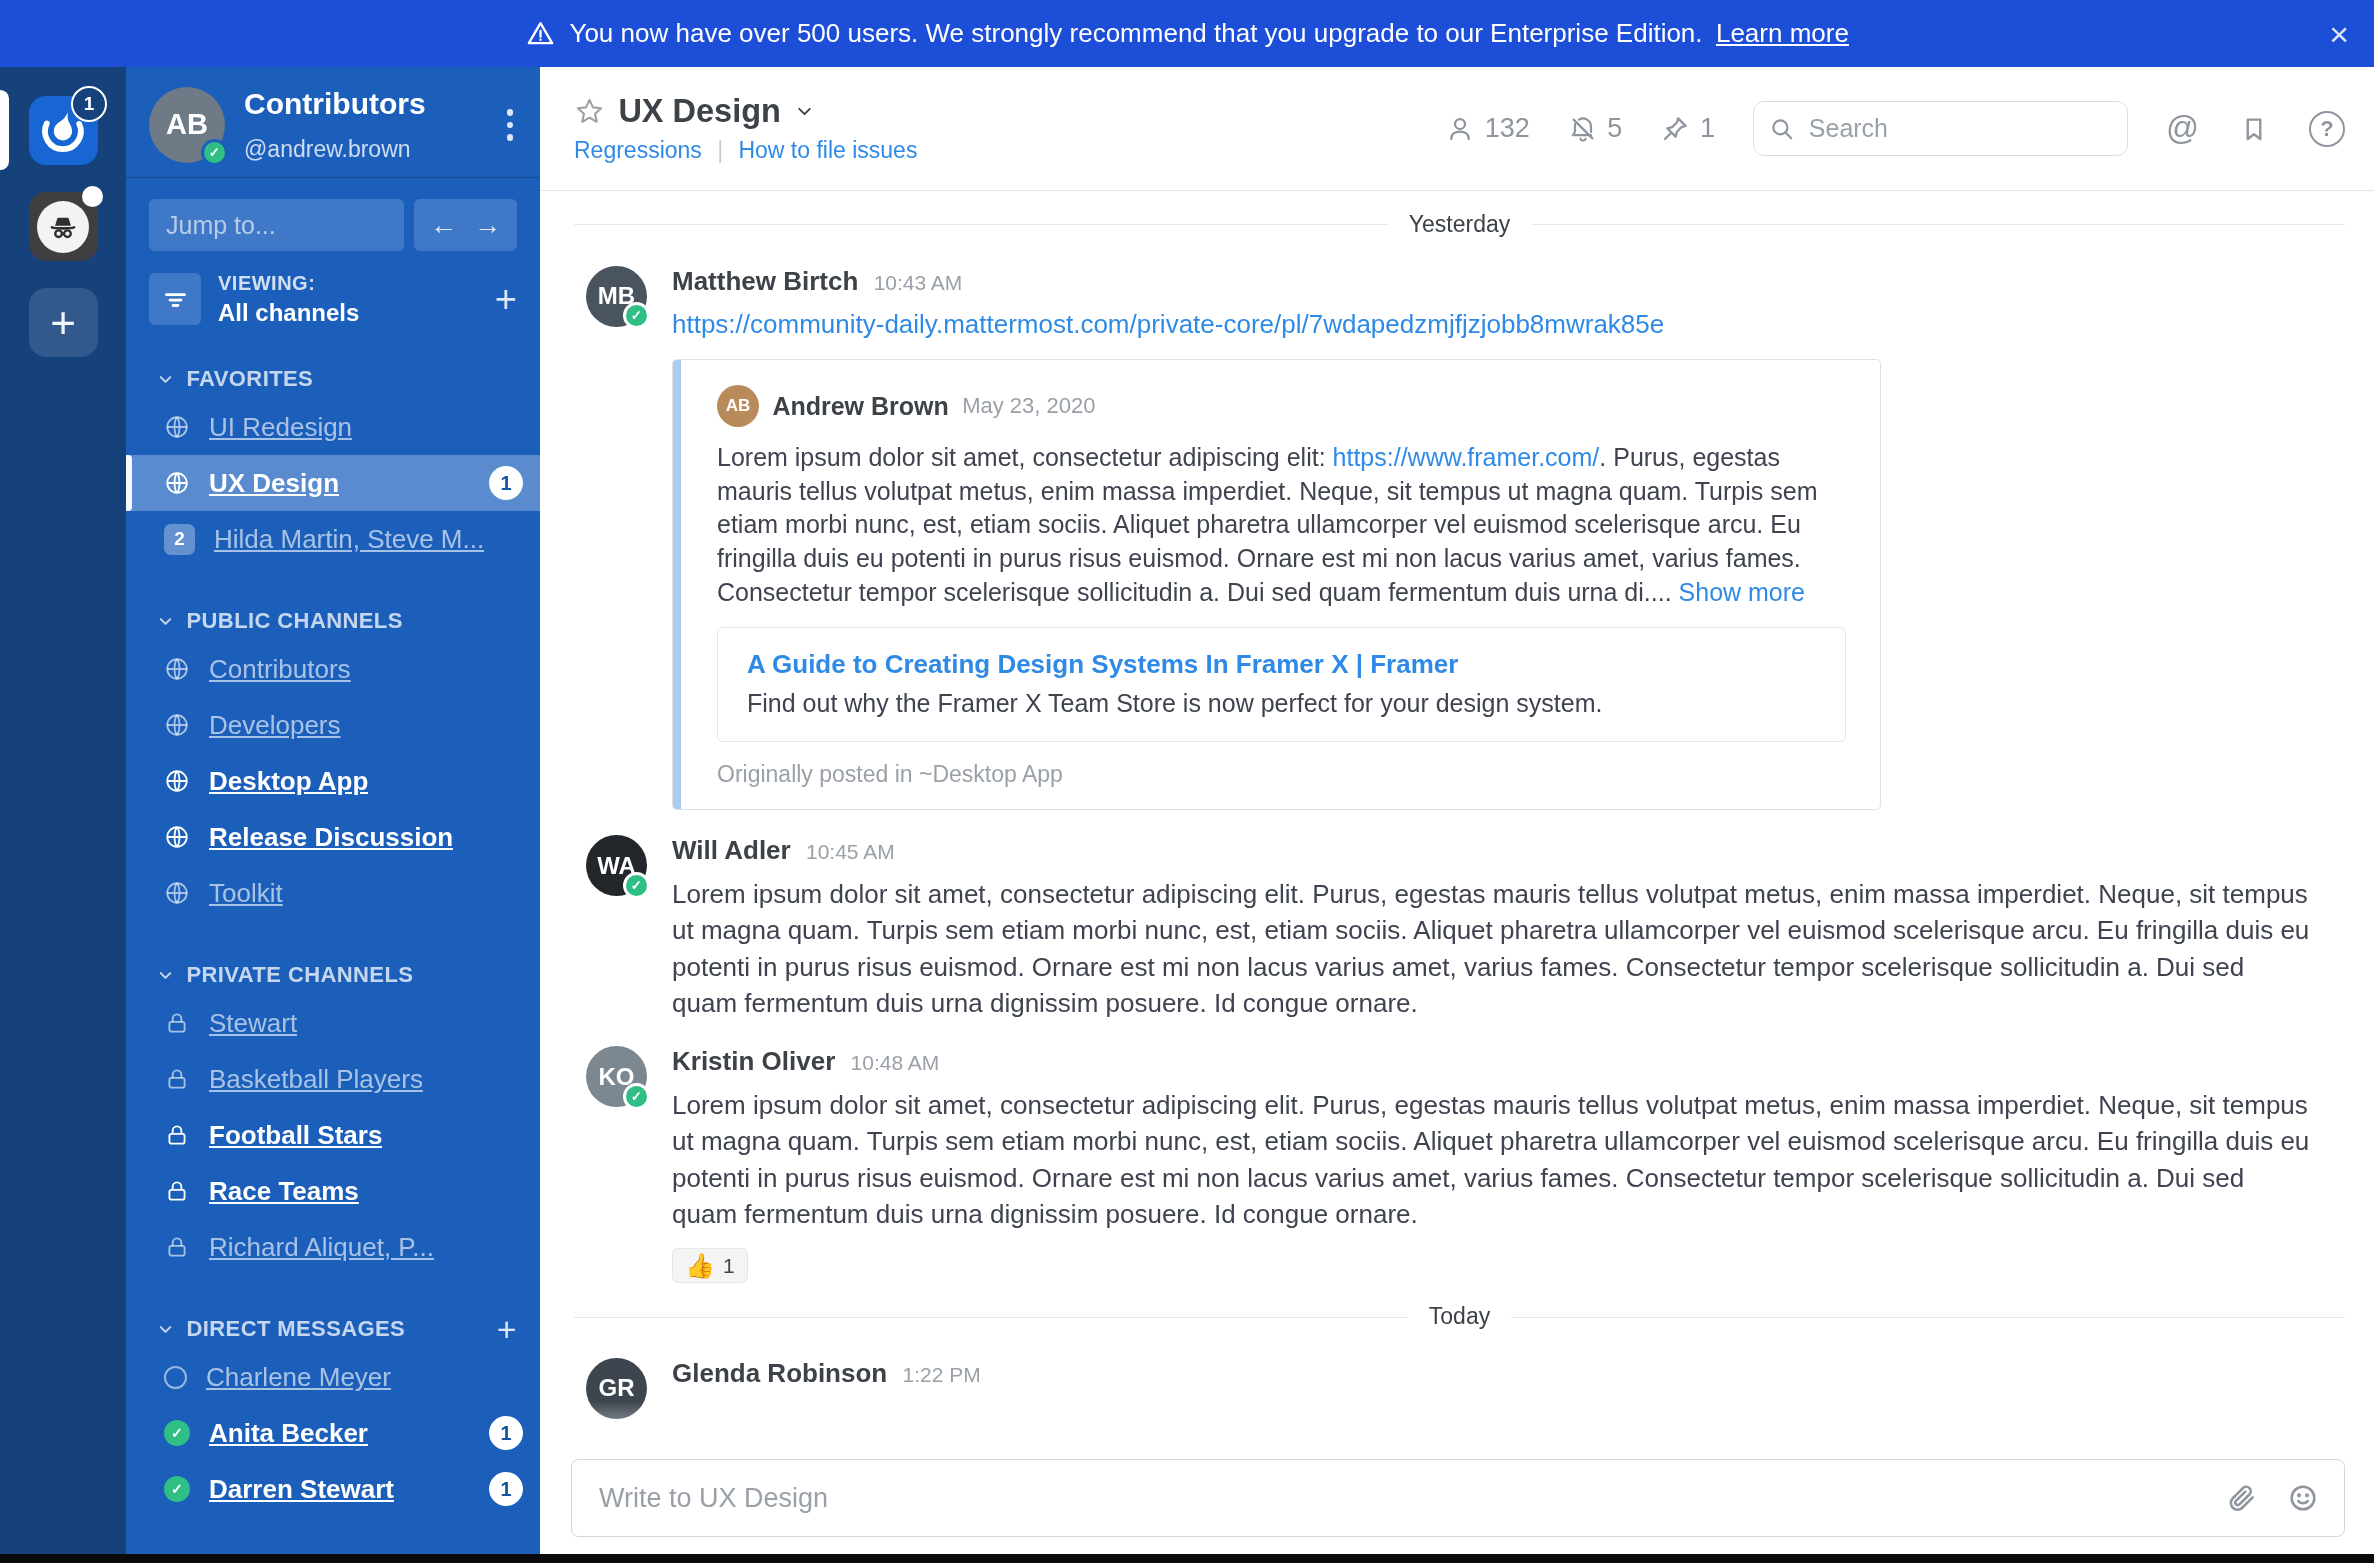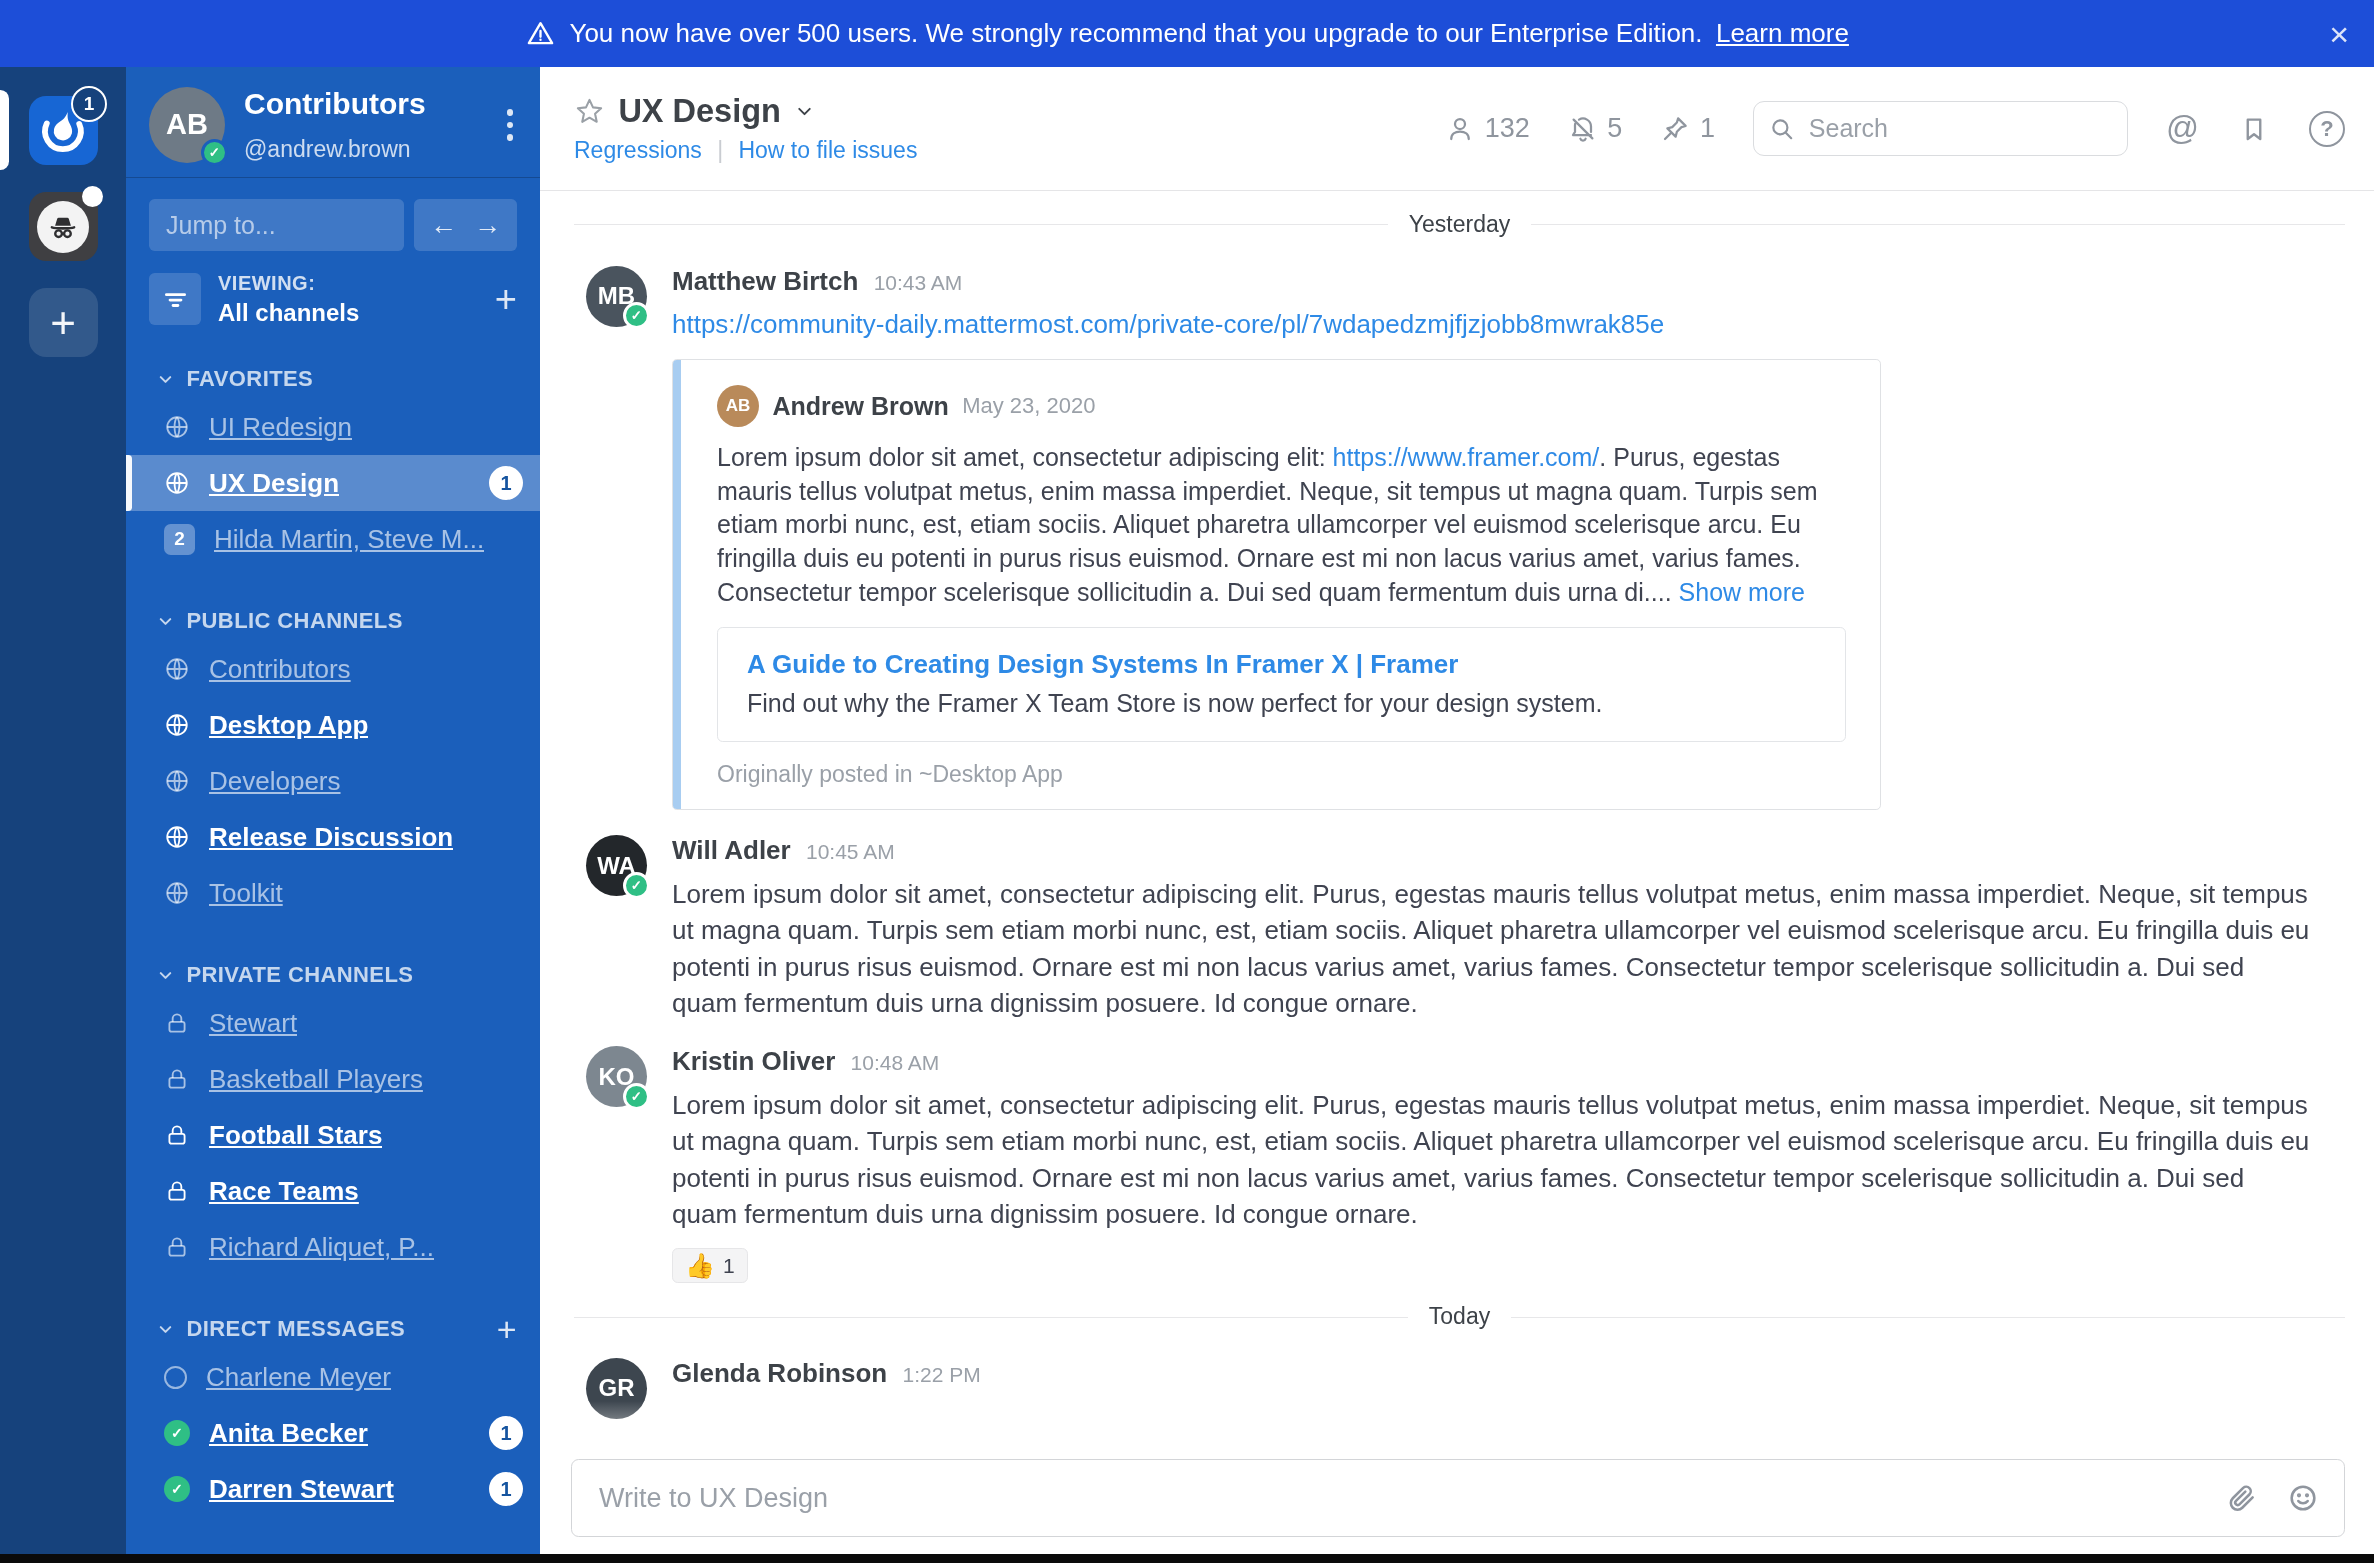--- a/index.html
+++ b/index.html
@@ -295,33 +295,33 @@
             </svg>
           <span>PUBLIC CHANNELS</span>
         </div>
         <div class="ch-row">
           <svg viewBox="0 0 24 24">
               <circle cx="12" cy="12" r="9"></circle>
               <path d="M3 12h18M12 3c3 3.4 3 14.6 0 18M12 3c-3 3.4-3 14.6 0 18"></path>
             </svg>
           <span class="label">Contributors</span>
         </div>
+        <div class="ch-row">
+          <svg viewBox="0 0 24 24">
+              <circle cx="12" cy="12" r="9"></circle>
+              <path d="M3 12h18M12 3c3 3.4 3 14.6 0 18M12 3c-3 3.4-3 14.6 0 18"></path>
+            </svg>
+          <span class="label">Developers</span>
+        </div>
         <div class="ch-row unread">
           <svg viewBox="0 0 24 24">
               <circle cx="12" cy="12" r="9"></circle>
               <path d="M3 12h18M12 3c3 3.4 3 14.6 0 18M12 3c-3 3.4-3 14.6 0 18"></path>
             </svg>
           <span class="label">Desktop App</span>
-        </div>
-        <div class="ch-row">
-          <svg viewBox="0 0 24 24">
-              <circle cx="12" cy="12" r="9"></circle>
-              <path d="M3 12h18M12 3c3 3.4 3 14.6 0 18M12 3c-3 3.4-3 14.6 0 18"></path>
-            </svg>
-          <span class="label">Developers</span>
         </div>
         <div class="ch-row unread">
           <svg viewBox="0 0 24 24">
               <circle cx="12" cy="12" r="9"></circle>
               <path d="M3 12h18M12 3c3 3.4 3 14.6 0 18M12 3c-3 3.4-3 14.6 0 18"></path>
             </svg>
           <span class="label">Release Discussion</span>
         </div>
         <div class="ch-row">
           <svg viewBox="0 0 24 24">

